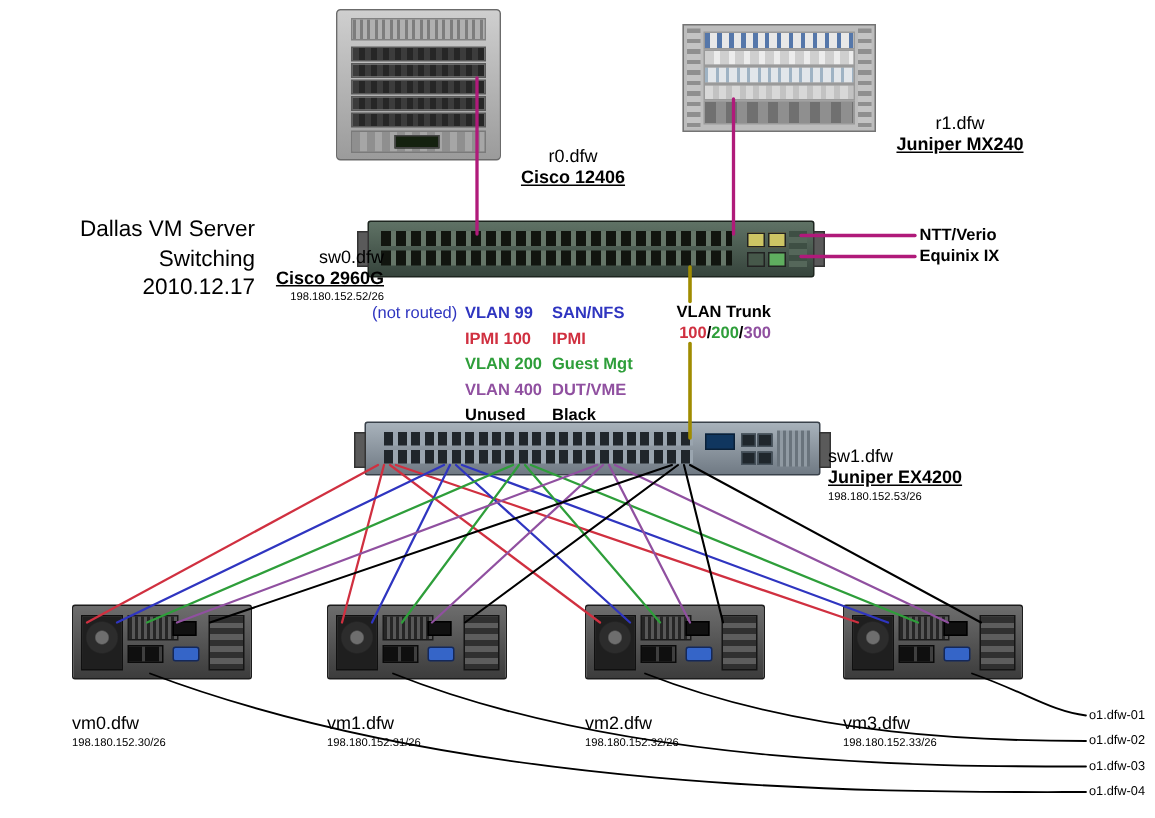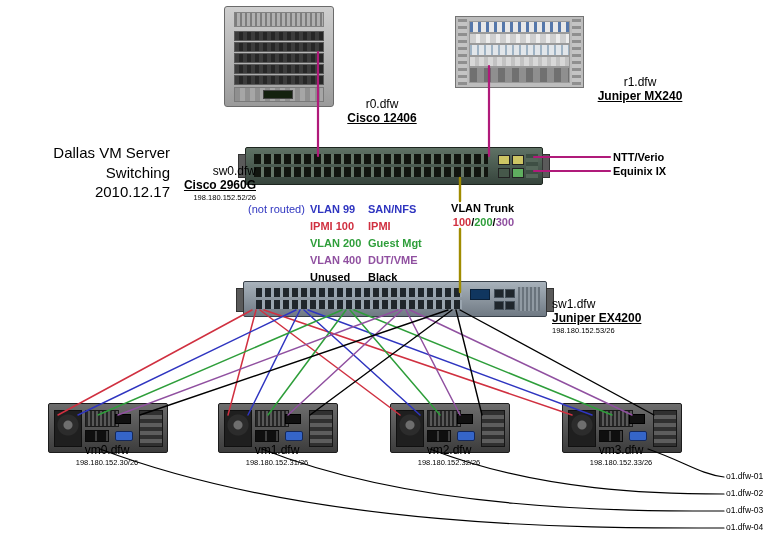--- a/index.html
+++ b/index.html
@@ -12,21 +12,21 @@
          line-height:1.3;white-space:pre-line;}
   .dev-name{font-size:12px;font-weight:normal;line-height:1.15;margin-top:16px;}
   .dev-model{font-size:12px;font-weight:bold;line-height:1.15;text-decoration:underline;}
   .dev-ip{font-size:7.5px;font-weight:normal;line-height:1.3;}
   .r0-label{left:336px;top:82px;width:92px;text-align:center;}
   .r1-label{left:588px;top:60px;width:104px;text-align:center;}
   .sw0-label{left:160px;top:149px;width:96px;text-align:right;}
   .sw1-label{left:552px;top:282px;width:110px;text-align:left;}
   .ntt-label{left:613px;top:151px;font-size:11px;font-weight:bold;}
   .eqx-label{left:613px;top:165px;font-size:11px;font-weight:bold;}
-  .vm-label{top:428px;width:118px;text-align:center;}
+  .vm-label{top:460px;width:118px;}
   .o1-label{left:726px;width:46px;font-size:8.5px;}
   .o1-1{top:471px}.o1-2{top:488px}.o1-3{top:505px}.o1-4{top:522px}
 
   
   .legend{position:absolute;left:248px;top:203px;z-index:8;}
   .leg-row{height:17px;font-size:11px;font-weight:bold;}
   .leg-prefix{display:inline-block;width:62px;font-weight:normal;}
   .leg-vlan{display:inline-block;width:58px;}
   .leg-desc{display:inline-block;}
   .trunk-label{position:absolute;left:444px;top:202px;width:70px;text-align:right;z-index:8;}

